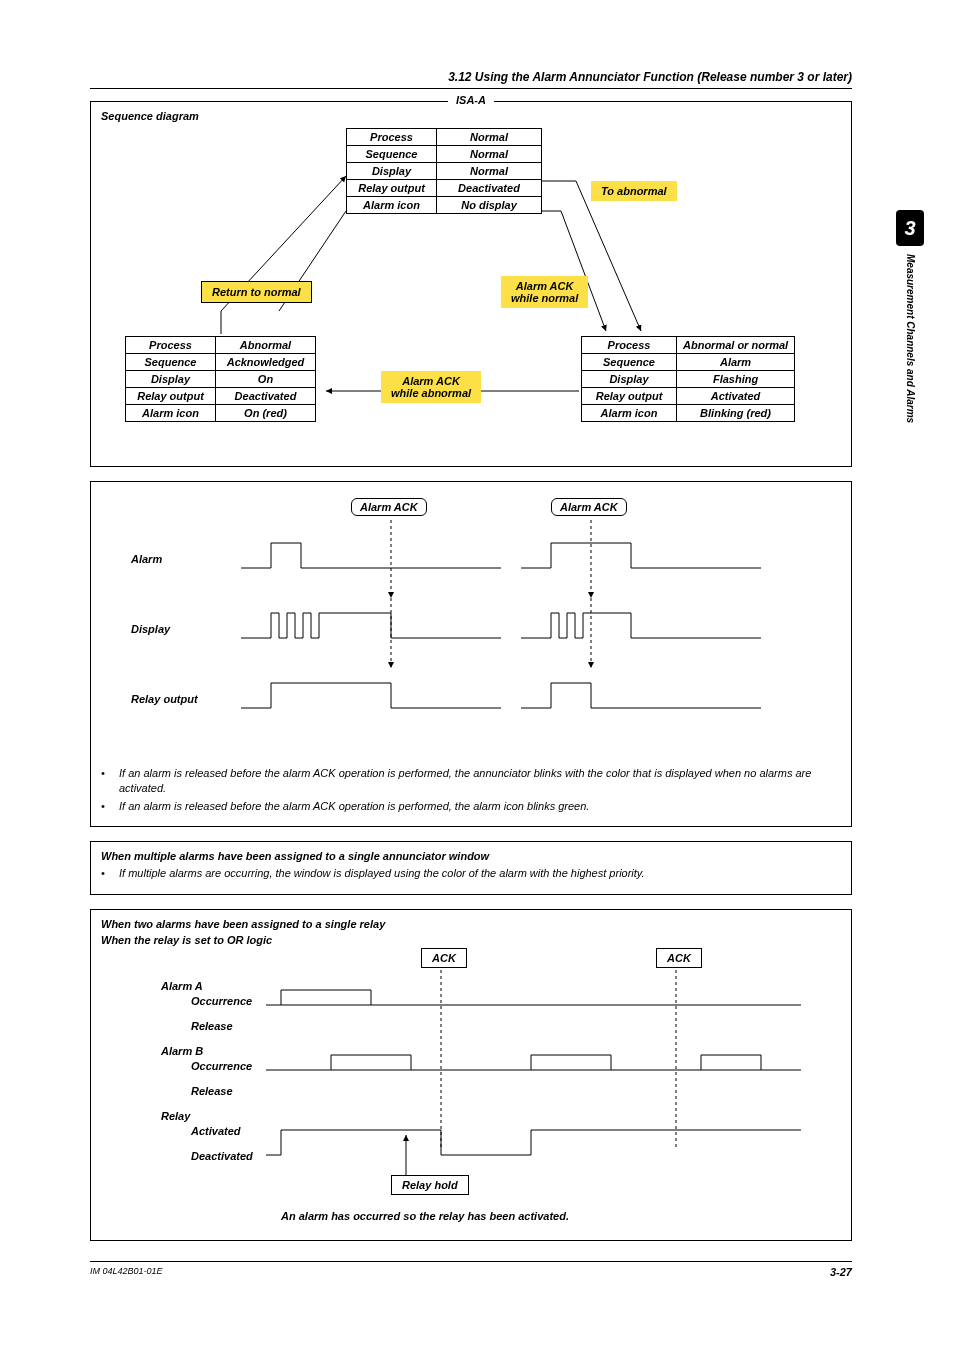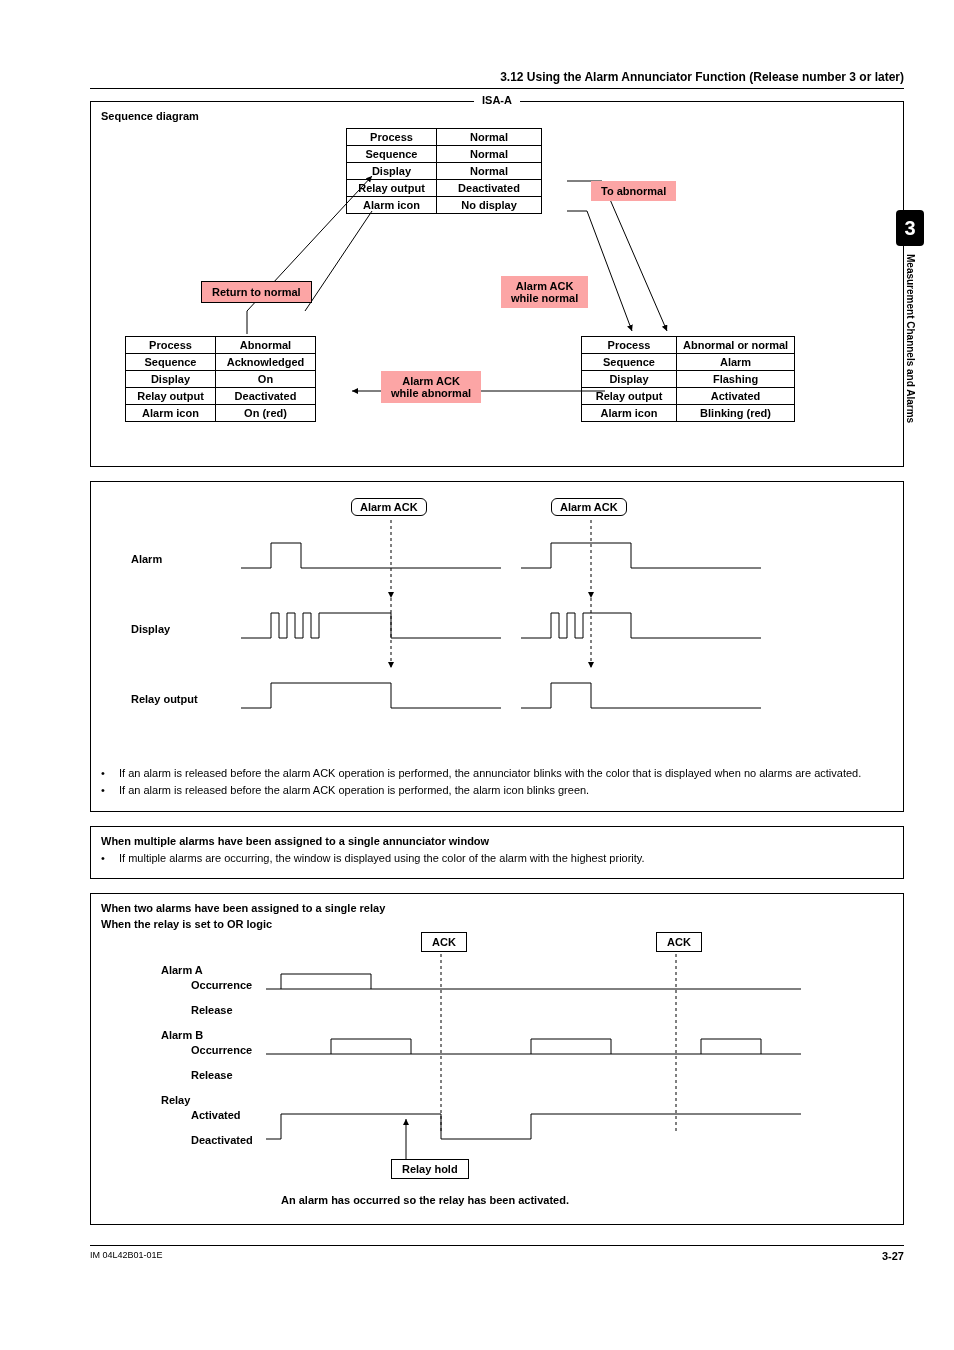--- a/index.html
+++ b/index.html
@@ -5,22 +5,23 @@
     * { box-sizing: border-box; margin: 0; padding: 0; }
     body {
       font-family: Arial, Helvetica, sans-serif;
       font-size: 11px;
       background: #fff;
       color: #000;
       width: 954px;
       position: relative;
     }
     .page {
-      padding: 70px 50px 40px 90px;
-      position: relative;
+      padding: 70px 102px 40px 90px;
+      position: relative;
+      font-style: italic;
     }
     .header-title {
       text-align: right;
       font-weight: bold;
       font-size: 12px;
       padding-bottom: 4px;
       border-bottom: 1px solid #000;
       margin-bottom: 12px;
     }
     .side-tab {
@@ -94,21 +95,21 @@
     .abnormal-table td:last-child { width: 100px; }
     .alarm-table { top: 210px; left: 480px; }
     .alarm-table td:first-child { width: 95px; }
     .alarm-table td:last-child { width: 110px; }
     .box-label {
       position: absolute;
       border: 1px solid #000;
       padding: 4px 10px;
       font-weight: bold;
       text-align: center;
-      background: #fca5a5;
+      background: #fde047;
     }
     .return-box { top: 155px; left: 100px; }
     .toabnormal-box { border: none; top: 55px; left: 490px; }
     .ack-normal-box { top: 150px; left: 400px; border: none; }
     .ack-abnormal-box { top: 245px; left: 280px; border: none; }
     svg.arrows {
       position: absolute;
       top: 0; left: 0;
       width: 100%; height: 100%;
       pointer-events: none;

